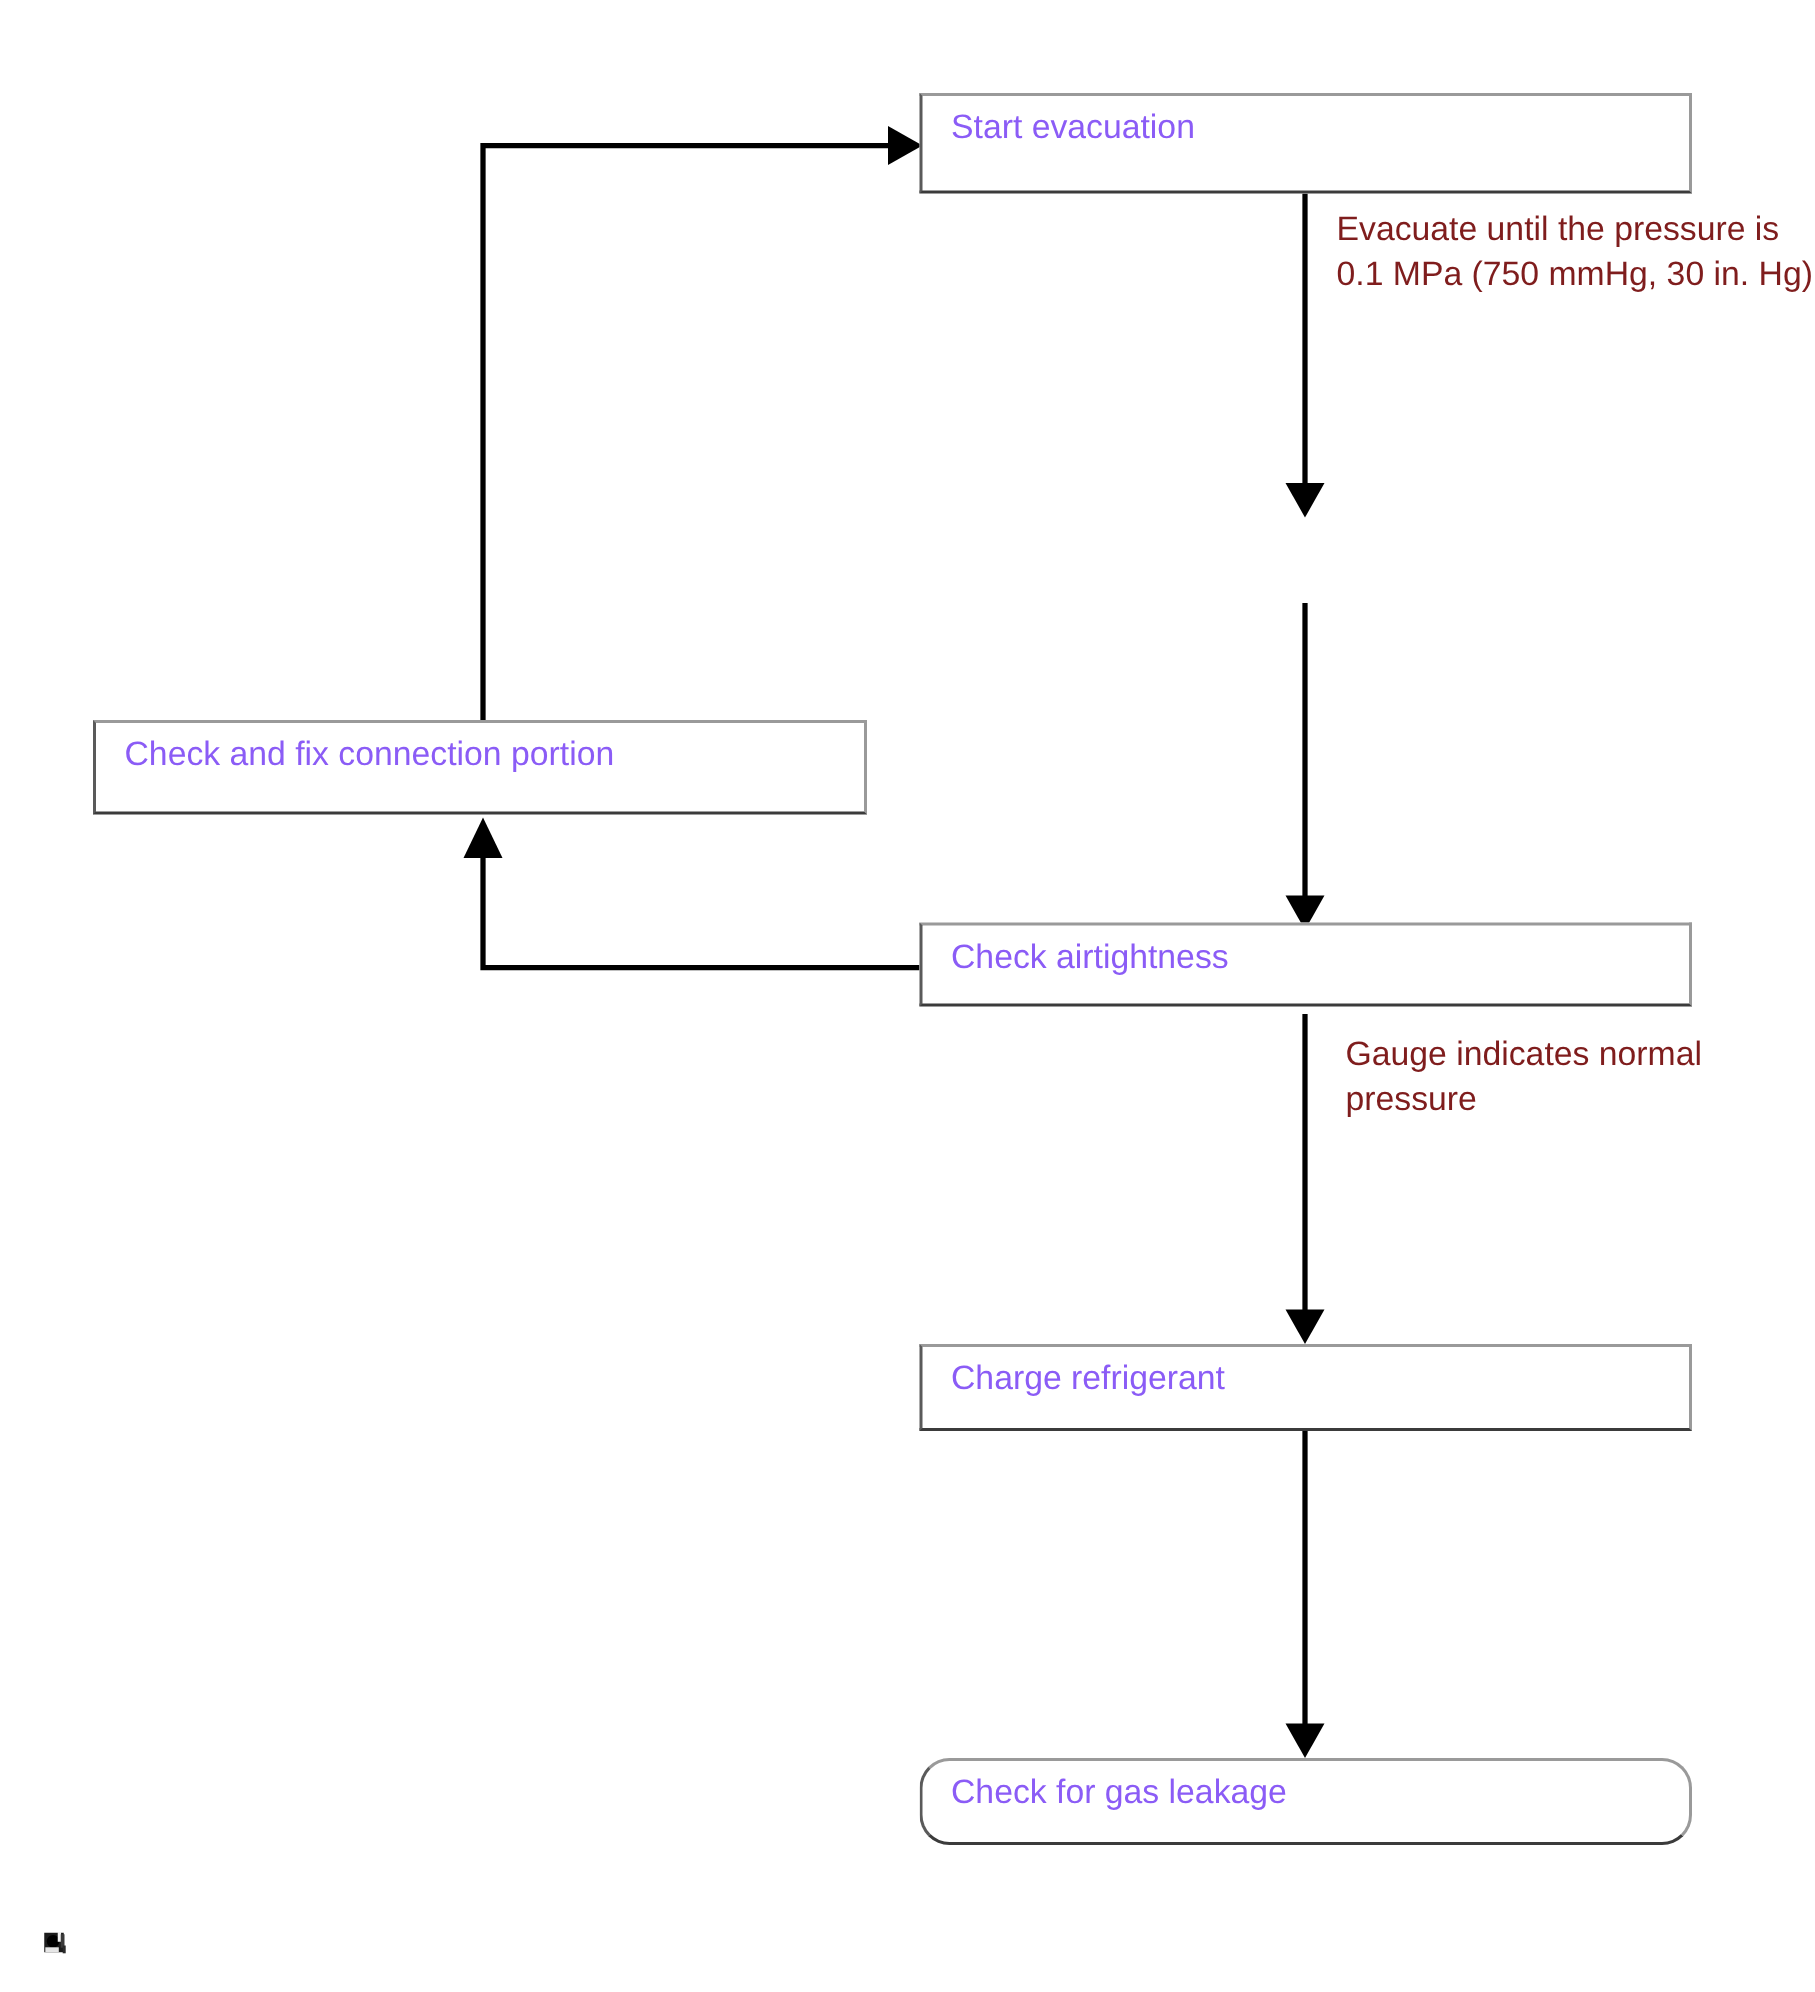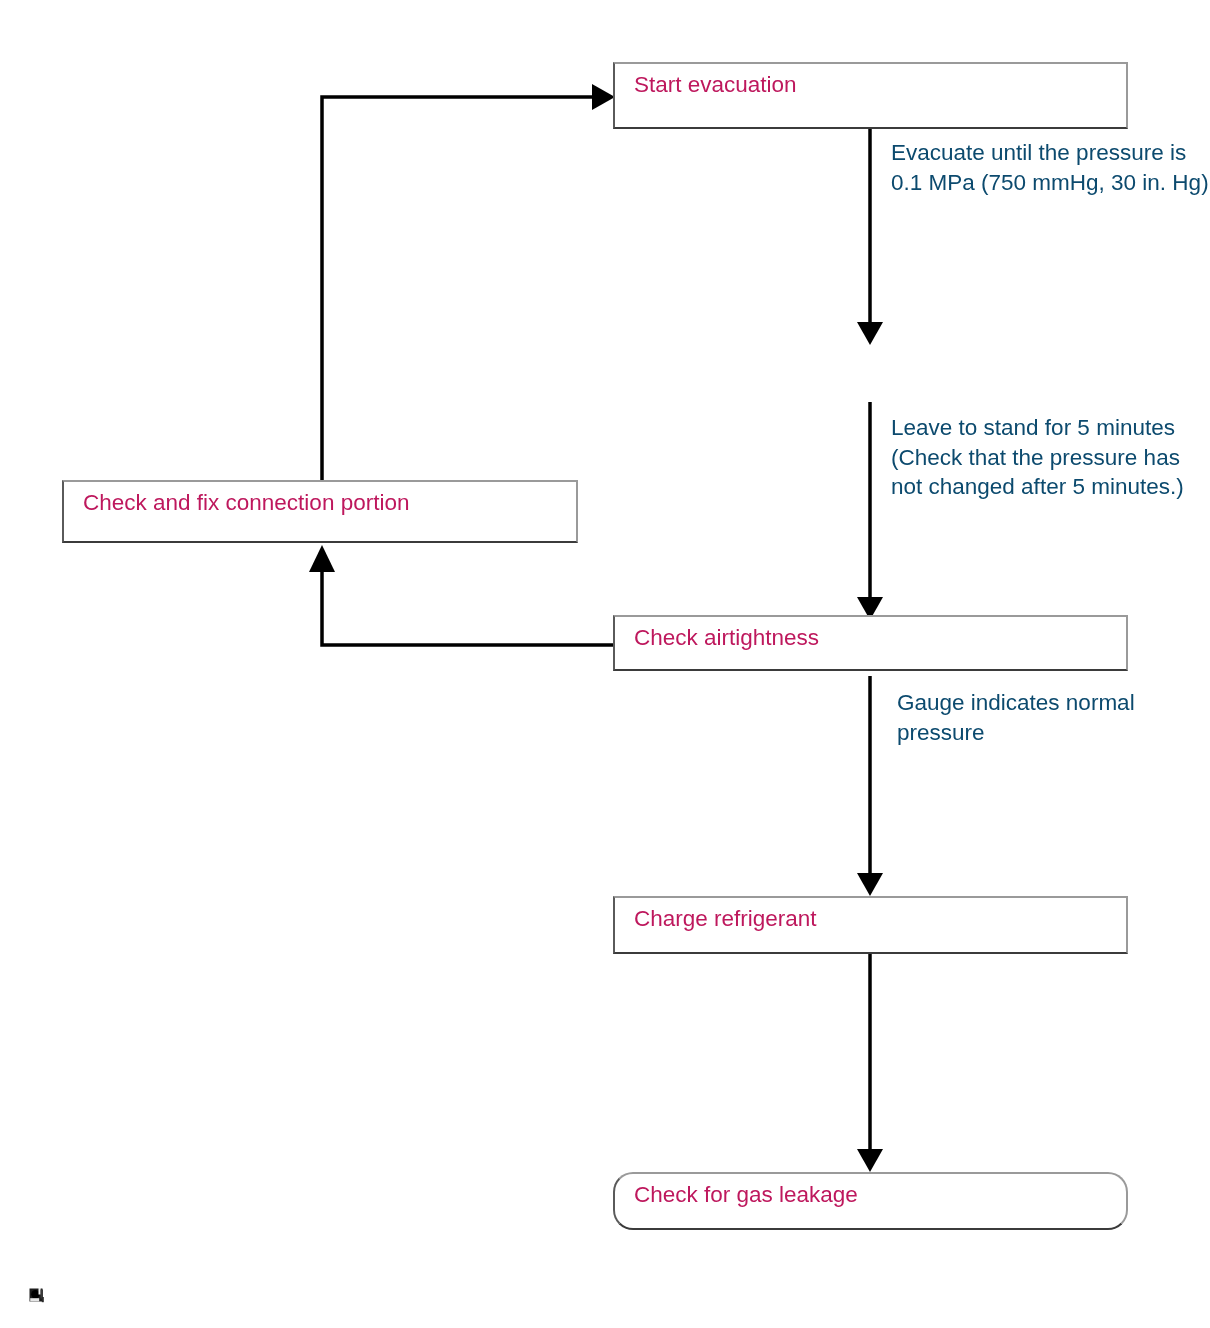--- a/index.html
+++ b/index.html
@@ -37,27 +37,27 @@
     border-top-color: #9a9a9a;
     border-left-color: #5a5a5a;
   }
   .node .node-label {
     position: absolute;
     left: 19px;
     top: 7px;
     font-size: 22.5px;
     line-height: 28px;
     white-space: nowrap;
-    color: #be185d;
+    color: #8b5cf6;
   }
   .edge-label {
     position: absolute;
     font-size: 22.5px;
     line-height: 29.5px;
-    color: #0c4a6e;
+    color: #7f1d1d;
     white-space: pre-line;
   }
   #broken-glyph {
     position: absolute;
     left: 29px;
     top: 1288px;
     width: 17px;
     height: 17px;
   }
 </style>
@@ -115,21 +115,20 @@
   <div class="node" style="left:613px; top:896px; width:515px; height:58px;">
     <span class="node-label">Charge refrigerant</span>
   </div>
 
   <div class="node" style="left:613px; top:1172px; width:515px; height:58px;border-radius:20px;">
     <span class="node-label">Check for gas leakage</span>
   </div>
 
   <div class="edge-label" style="left:891px; top:138px; width:320px;">Evacuate until the pressure is 0.1 MPa (750 mmHg, 30 in. Hg)</div>
 
-  <div class="edge-label" style="left:891px; top:413px; width:318px;">Leave to stand for 5 minutes (Check that the pressure has not changed after 5 minutes.)</div>
 
 
   <div class="edge-label" style="left:897px; top:688px; width:262px;">Gauge indicates normal pressure</div>
 
   <svg id="broken-glyph" viewBox="0 0 17 17" width="17" height="17" xmlns="http://www.w3.org/2000/svg">
     <rect x="0.5" y="0.5" width="13" height="13" fill="#1c1c1c"></rect>
     <circle cx="6.4" cy="6.2" r="4.2" fill="#000000"></circle>
     <rect x="9.5" y="0" width="2.2" height="6.5" fill="#f2f2f2"></rect>
     <rect x="11.5" y="1.5" width="2.5" height="9" fill="#3a3a3a"></rect>
     <rect x="1.2" y="10.2" width="9" height="3.2" fill="#e6e6e6"></rect>

